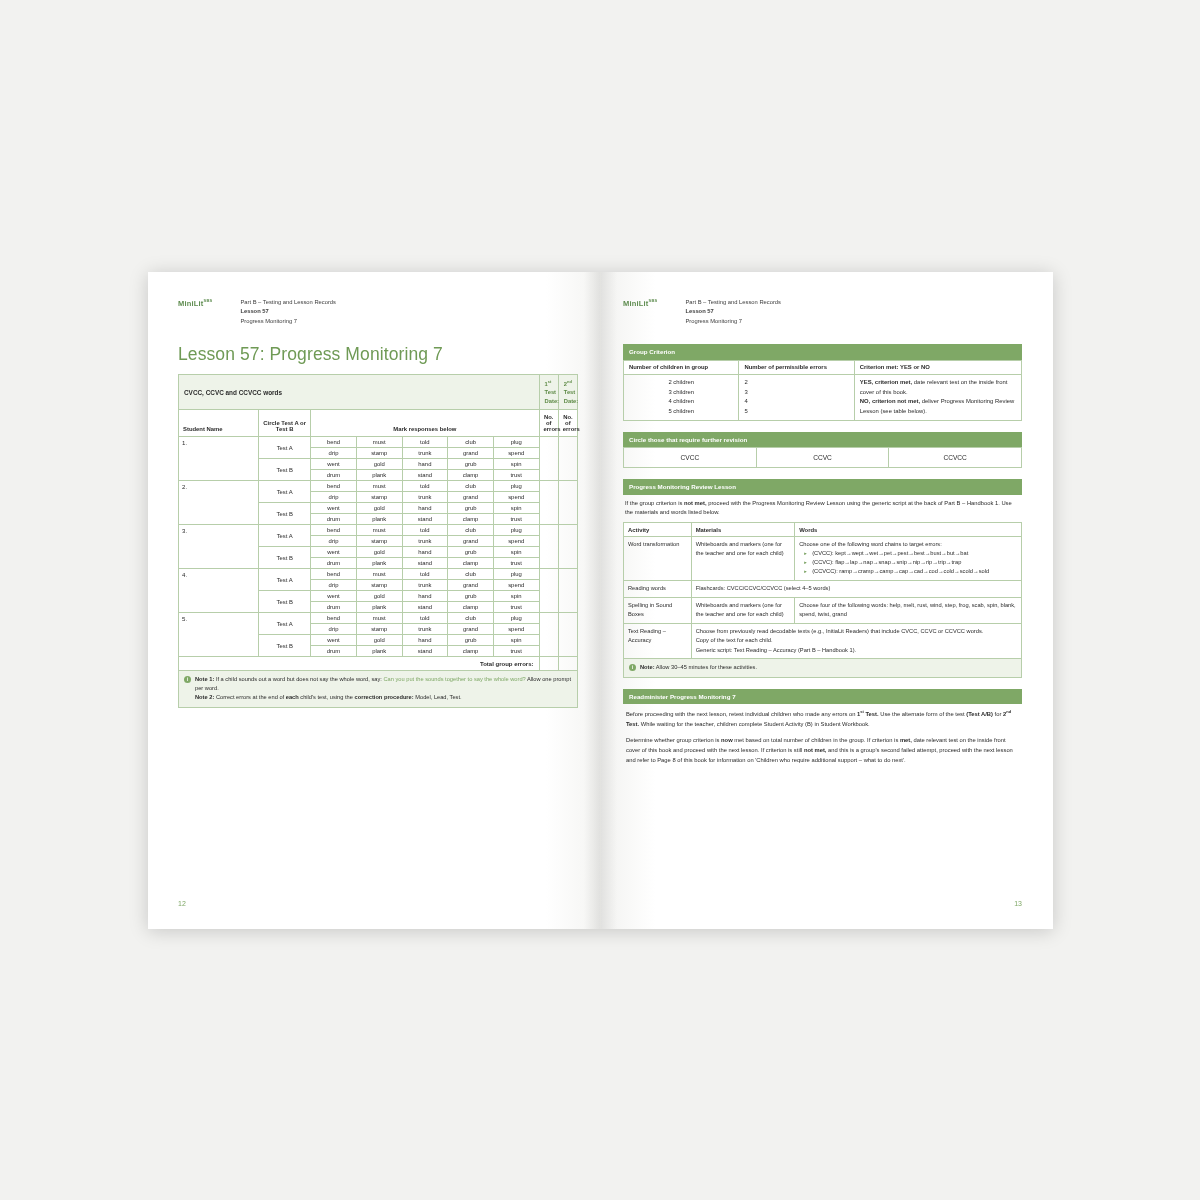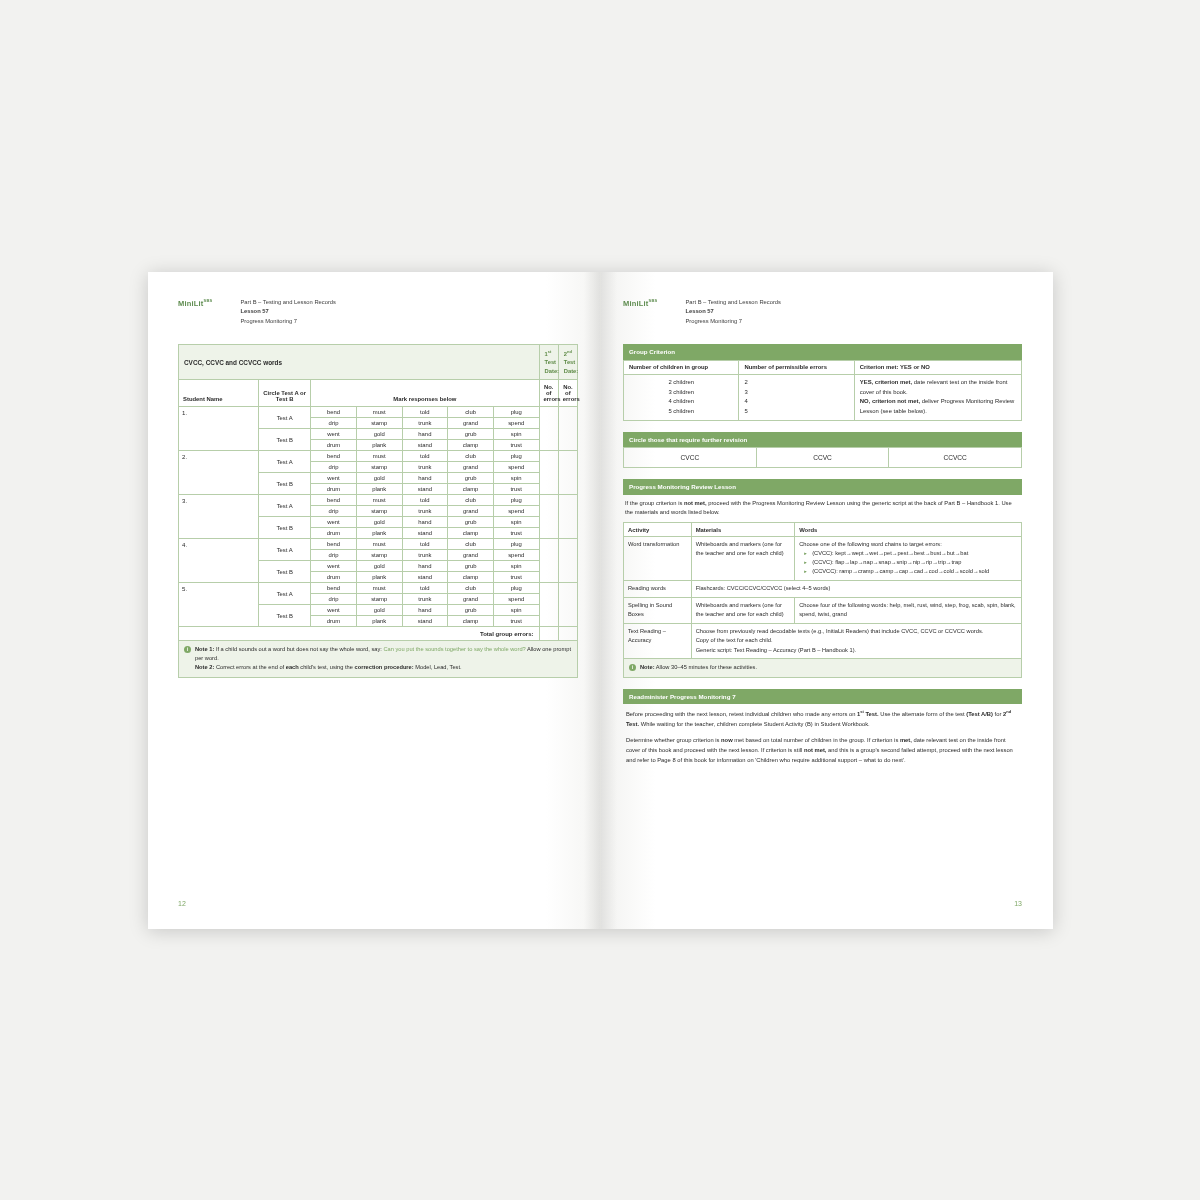--- a/index.html
+++ b/index.html
@@ -121,20 +121,21 @@
 
     <div class="runhead">
       <div class="brand"><span>MiniLit</span><sup>SBS</sup></div>
       <div class="runhead-text">
         <div>Part B – Testing and Lesson Records</div>
         <div class="b">Lesson 57</div>
         <div>Progress Monitoring 7</div>
       </div>
     </div>
 
+    <h1 class="lesson-title">Lesson 57: Progress Monitoring 7</h1>
 
     <table class="main-tbl">
       <colgroup>
         <col style="width:20%">
           <col style="width:13%">
         <col style="width:11.4%">
           <col style="width:11.4%">
           <col style="width:11.4%">
           <col style="width:11.4%">
           <col style="width:11.4%">

